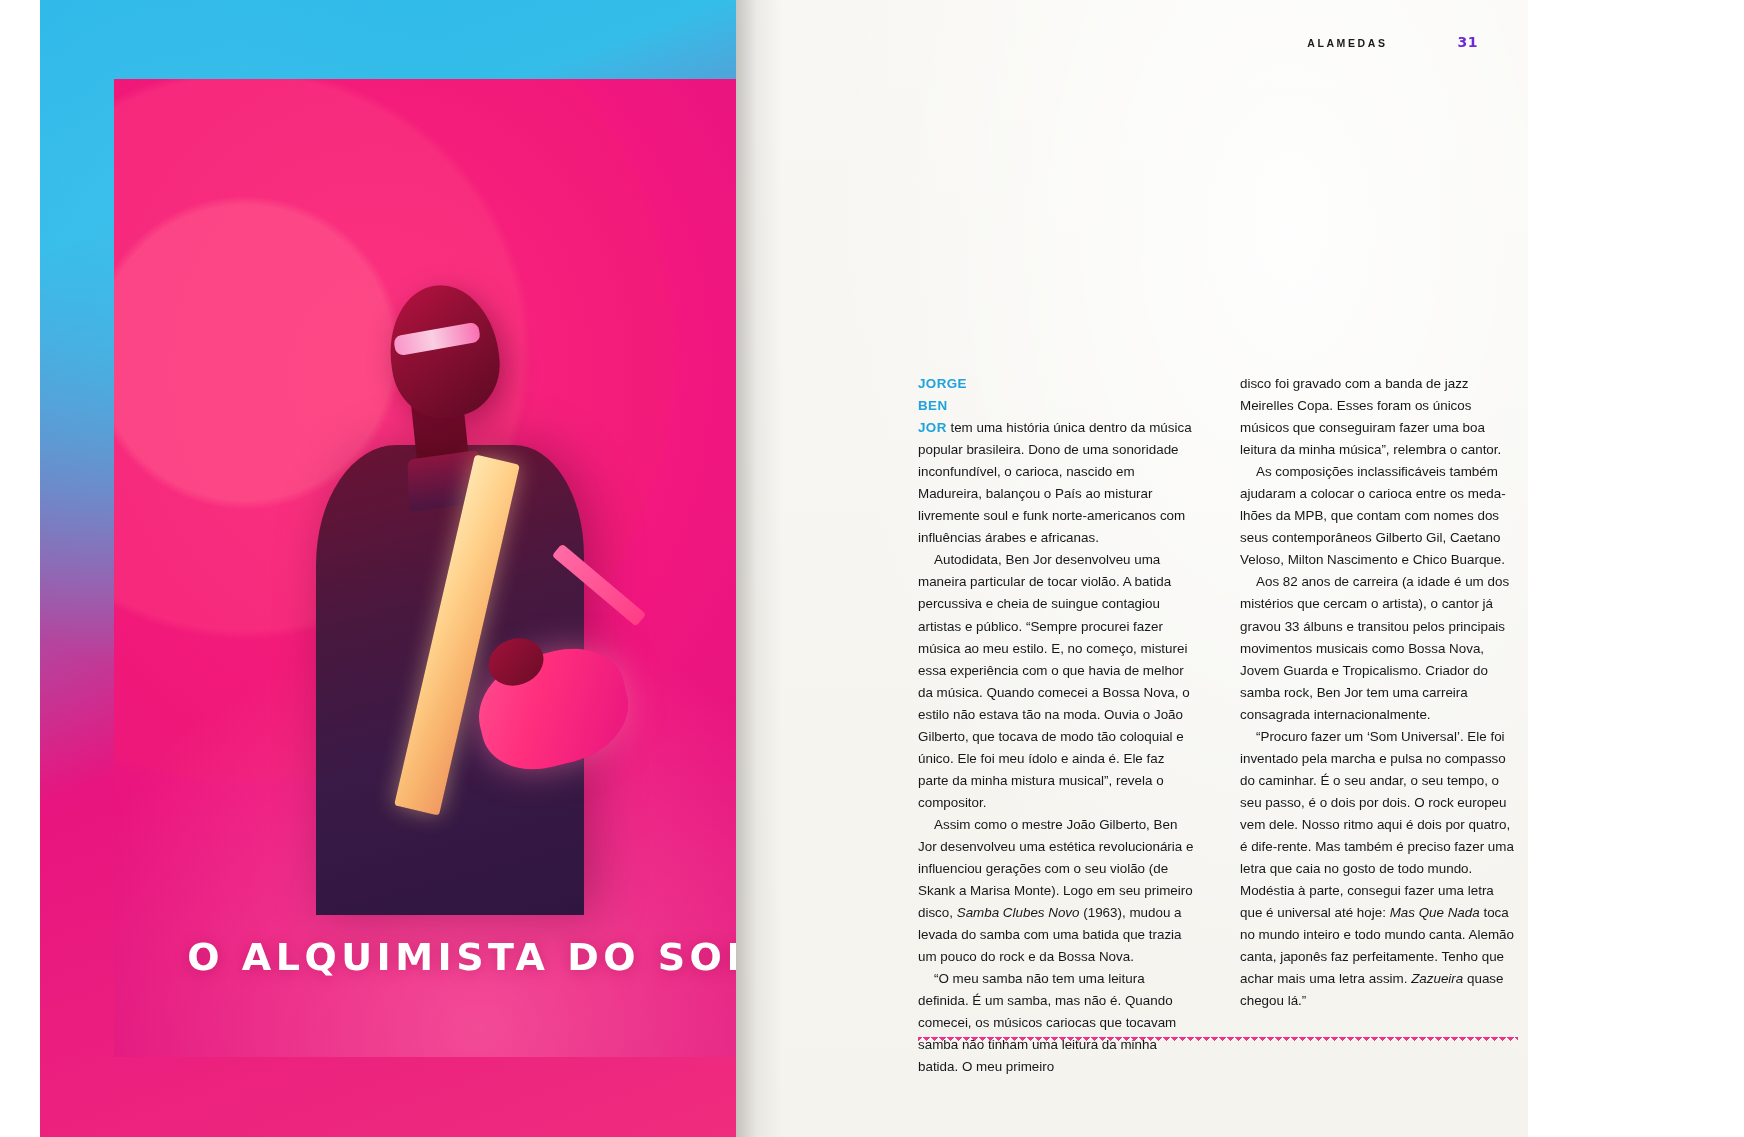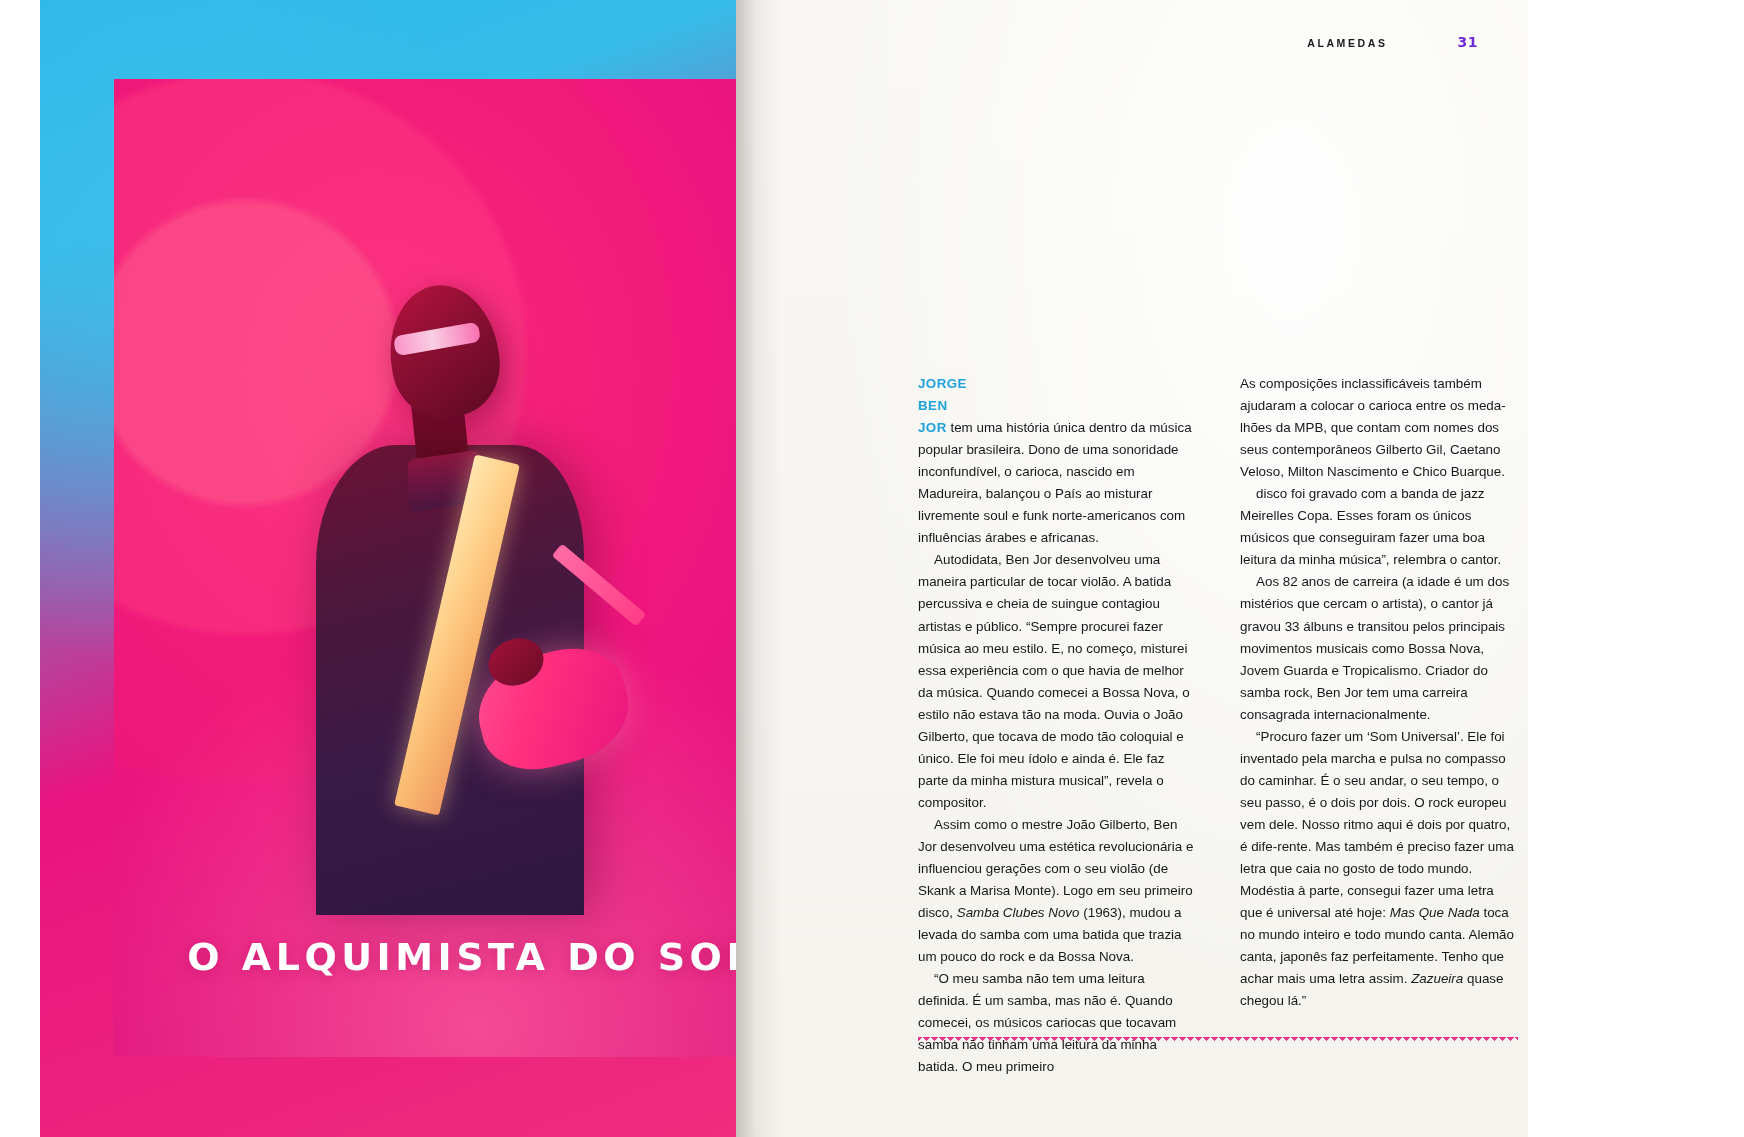--- a/index.html
+++ b/index.html
@@ -347,22 +347,22 @@
     <div class="columns">
 
       <div class="col">
         <p><span class="dropname"><span class="dropname-lines">JORGE</span><span class="dropname-lines">BEN</span><span>JOR</span></span><span> tem uma história única dentro da música popular brasileira. Dono de uma sonoridade inconfundível, o carioca, nascido em Madureira, balançou o País ao misturar livremente soul e funk norte-americanos com influências árabes e africanas.</span></p>
         <p>Autodidata, Ben Jor desenvolveu uma maneira particular de tocar violão. A batida percussiva e cheia de suingue contagiou artistas e público. “Sempre procurei fazer música ao meu estilo. E, no começo, misturei essa experiência com o que havia de melhor da música. Quando comecei a Bossa Nova, o estilo não estava tão na moda. Ouvia o João Gilberto, que tocava de modo tão coloquial e único. Ele foi meu ídolo e ainda é. Ele faz parte da minha mistura musical”, revela o compositor.</p>
         <p><span>Assim como o mestre João Gilberto, Ben Jor desenvolveu uma estética revolucionária e influenciou gerações com o seu violão (de Skank a Marisa Monte). Logo em seu primeiro disco, </span><em>Samba Clubes Novo</em><span> (1963), mudou a levada do samba com uma batida que trazia um pouco do rock e da Bossa Nova.</span></p>
         <p>“O meu samba não tem uma leitura definida. É um samba, mas não é. Quando comecei, os músicos cariocas que tocavam samba não tinham uma leitura da minha batida. O meu primeiro</p>
       </div>
 
       <div class="col">
+        <p>disco foi gravado com a banda de jazz Meirelles Copa. Esses foram os únicos músicos que conseguiram fazer uma boa leitura da minha música”, relembra o cantor.</p>
         <p>As composições inclassificáveis também ajudaram a colocar o carioca entre os meda-lhões da MPB, que contam com nomes dos seus contemporâneos Gilberto Gil, Caetano Veloso, Milton Nascimento e Chico Buarque.</p>
-        <p>disco foi gravado com a banda de jazz Meirelles Copa. Esses foram os únicos músicos que conseguiram fazer uma boa leitura da minha música”, relembra o cantor.</p>
         <p>Aos 82 anos de carreira (a idade é um dos mistérios que cercam o artista), o cantor já gravou 33 álbuns e transitou pelos principais movimentos musicais como Bossa Nova, Jovem Guarda e Tropicalismo. Criador do samba rock, Ben Jor tem uma carreira consagrada internacionalmente.</p>
         <p><span>“Procuro fazer um ‘Som Universal’. Ele foi inventado pela marcha e pulsa no compasso do caminhar. É o seu andar, o seu tempo, o seu passo, é o dois por dois. O rock europeu vem dele. Nosso ritmo aqui é dois por quatro, é dife-rente. Mas também é preciso fazer uma letra que caia no gosto de todo mundo. Modéstia à parte, consegui fazer uma letra que é universal até hoje: </span><em>Mas Que Nada</em><span> toca no mundo inteiro e todo mundo canta. Alemão canta, japonês faz perfeitamente. Tenho que achar mais uma letra assim. </span><em>Zazueira</em><span> quase chegou lá.”</span></p>
       </div>
 
     </div>
 
     <div class="footer-rule"></div>
   </div>
 
 </div>

